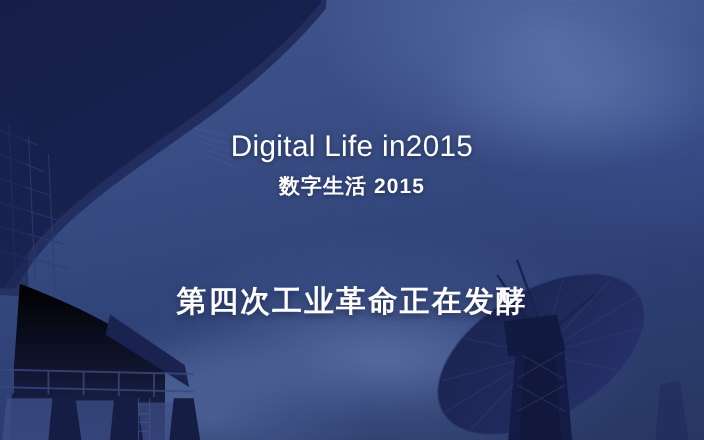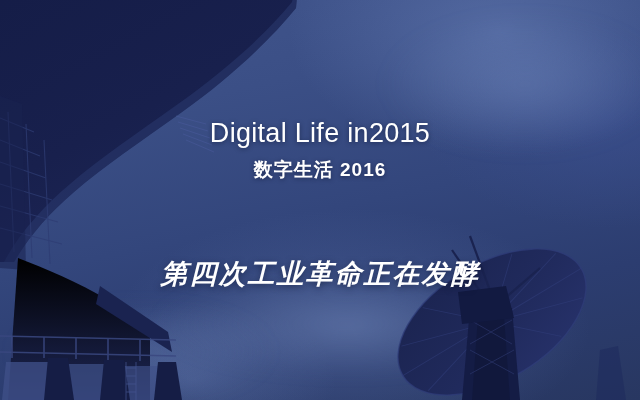--- a/index.html
+++ b/index.html
@@ -102,21 +102,20 @@
   .subhead-cn {
     position: absolute;
     left: 0; right: 0;
     top: 261px;
     font-size: 27px;
     font-weight: 700;
     letter-spacing: 2px;
     color: #ffffff;
     line-height: 1;
     text-shadow: 0 2px 6px rgba(10,16,42,0.5);
-    font-style: italic;
   }
 </style>
 </head>
 <body>
 
 <div id="poster">
 
   <div class="sky"></div>
   <div class="haze-a"></div>
   <div class="haze-b"></div>
@@ -222,17 +221,17 @@
 
         <path d="M 458,292 L 506,286 L 514,318 L 462,324 Z" fill="#121a41"></path>
       </g>
 
       <path d="M 600,350 L 618,346 L 626,400 L 596,400 Z" fill="#1e2a5c" opacity="0.55"></path>
     </svg>
   </div>
 
   <div class="text-layer">
     <div class="title-en">Digital Life in2015</div>
-    <div class="title-cn">数字生活 2016</div>
+    <div class="title-cn">数字生活 2015</div>
     <div class="subhead-cn">第四次工业革命正在发酵</div>
   </div>
 
 </div>
 
 </body></html>

